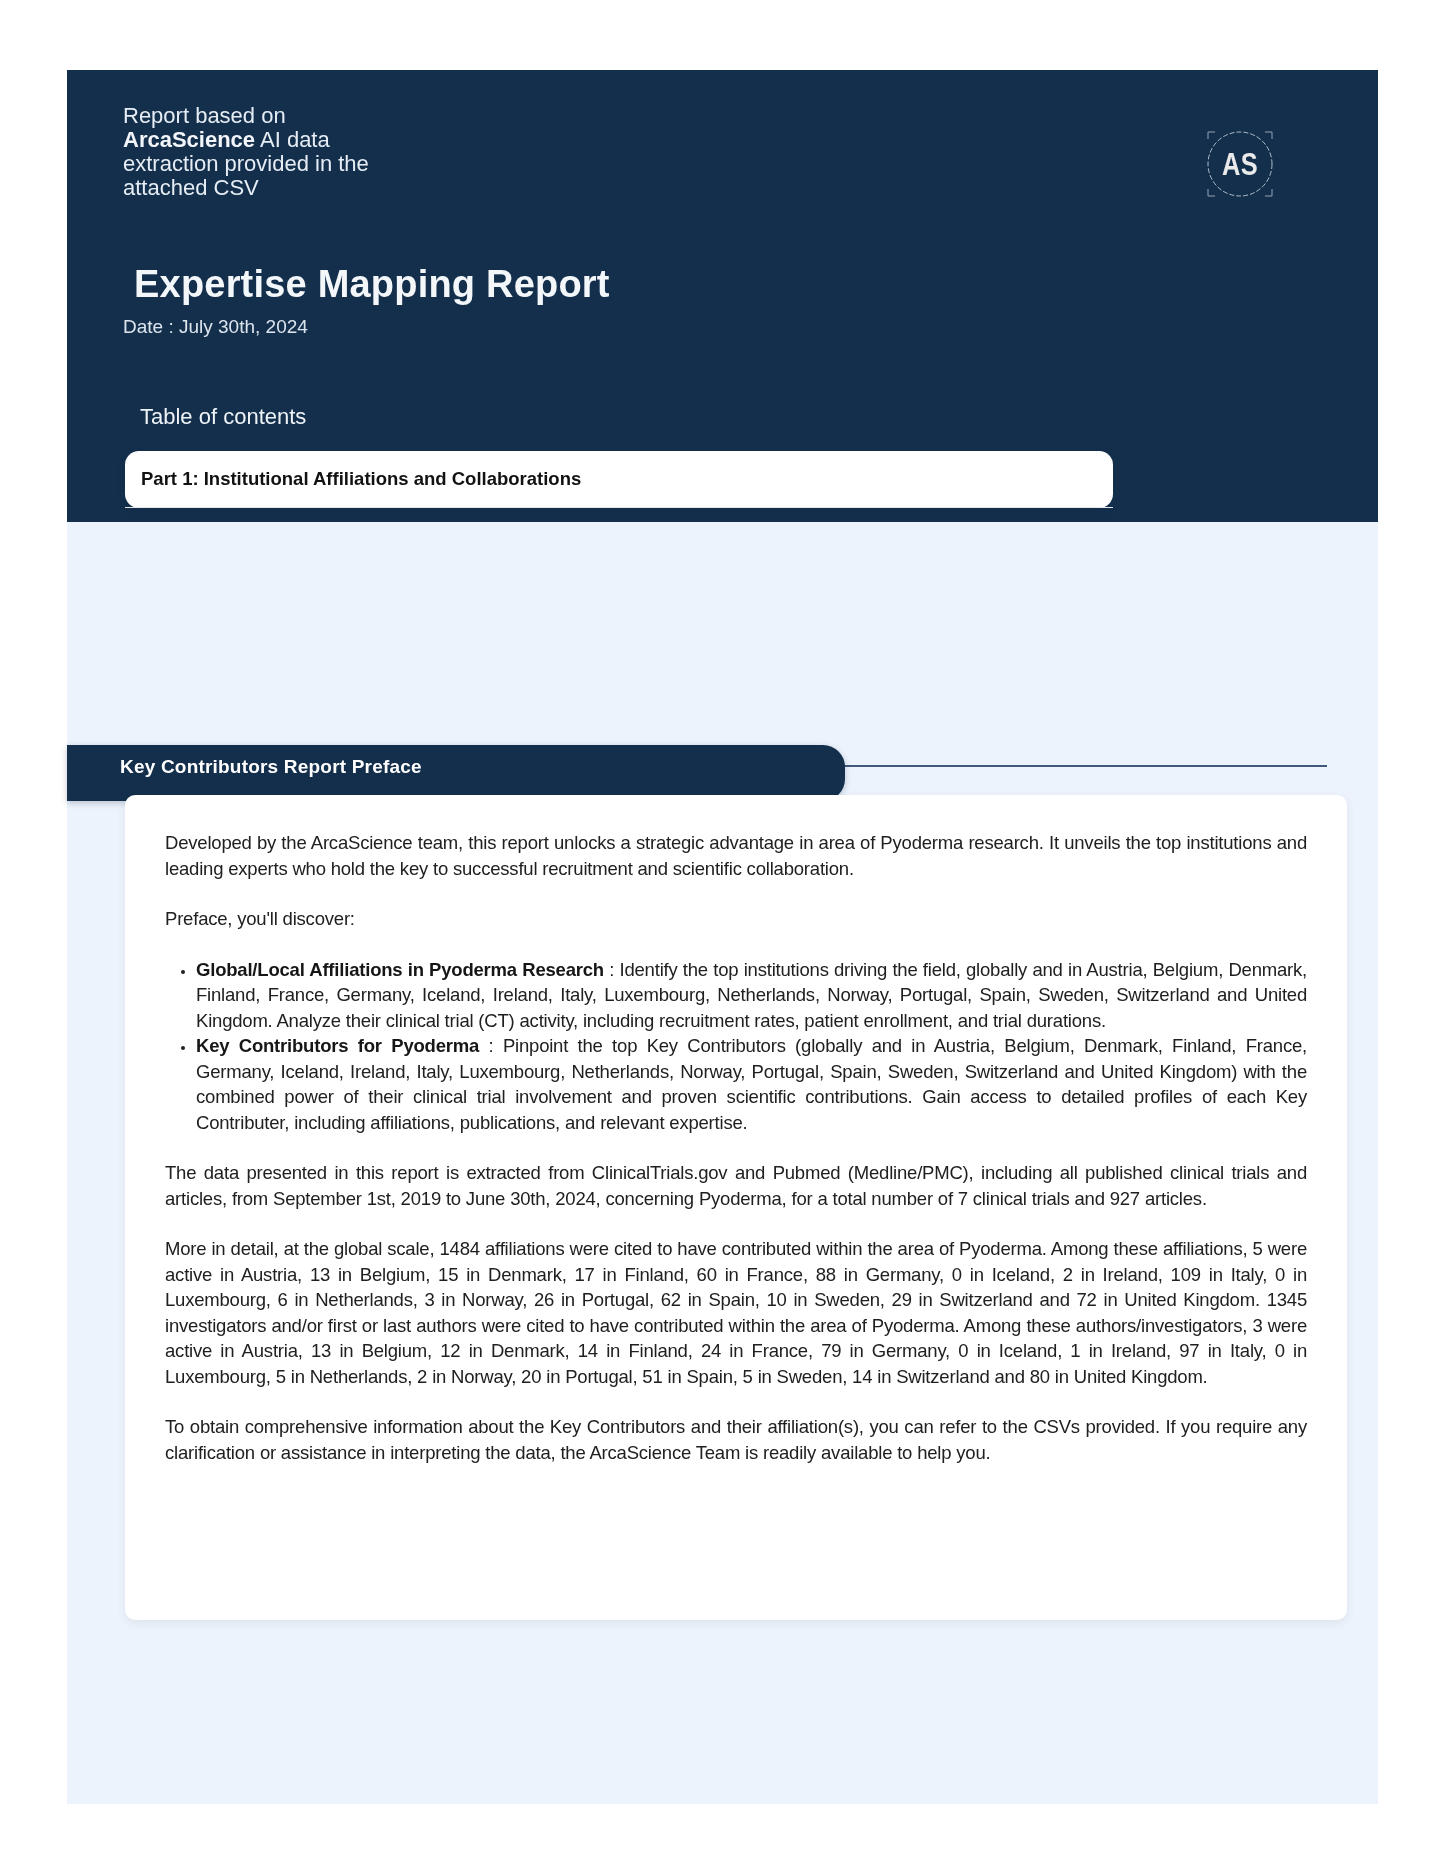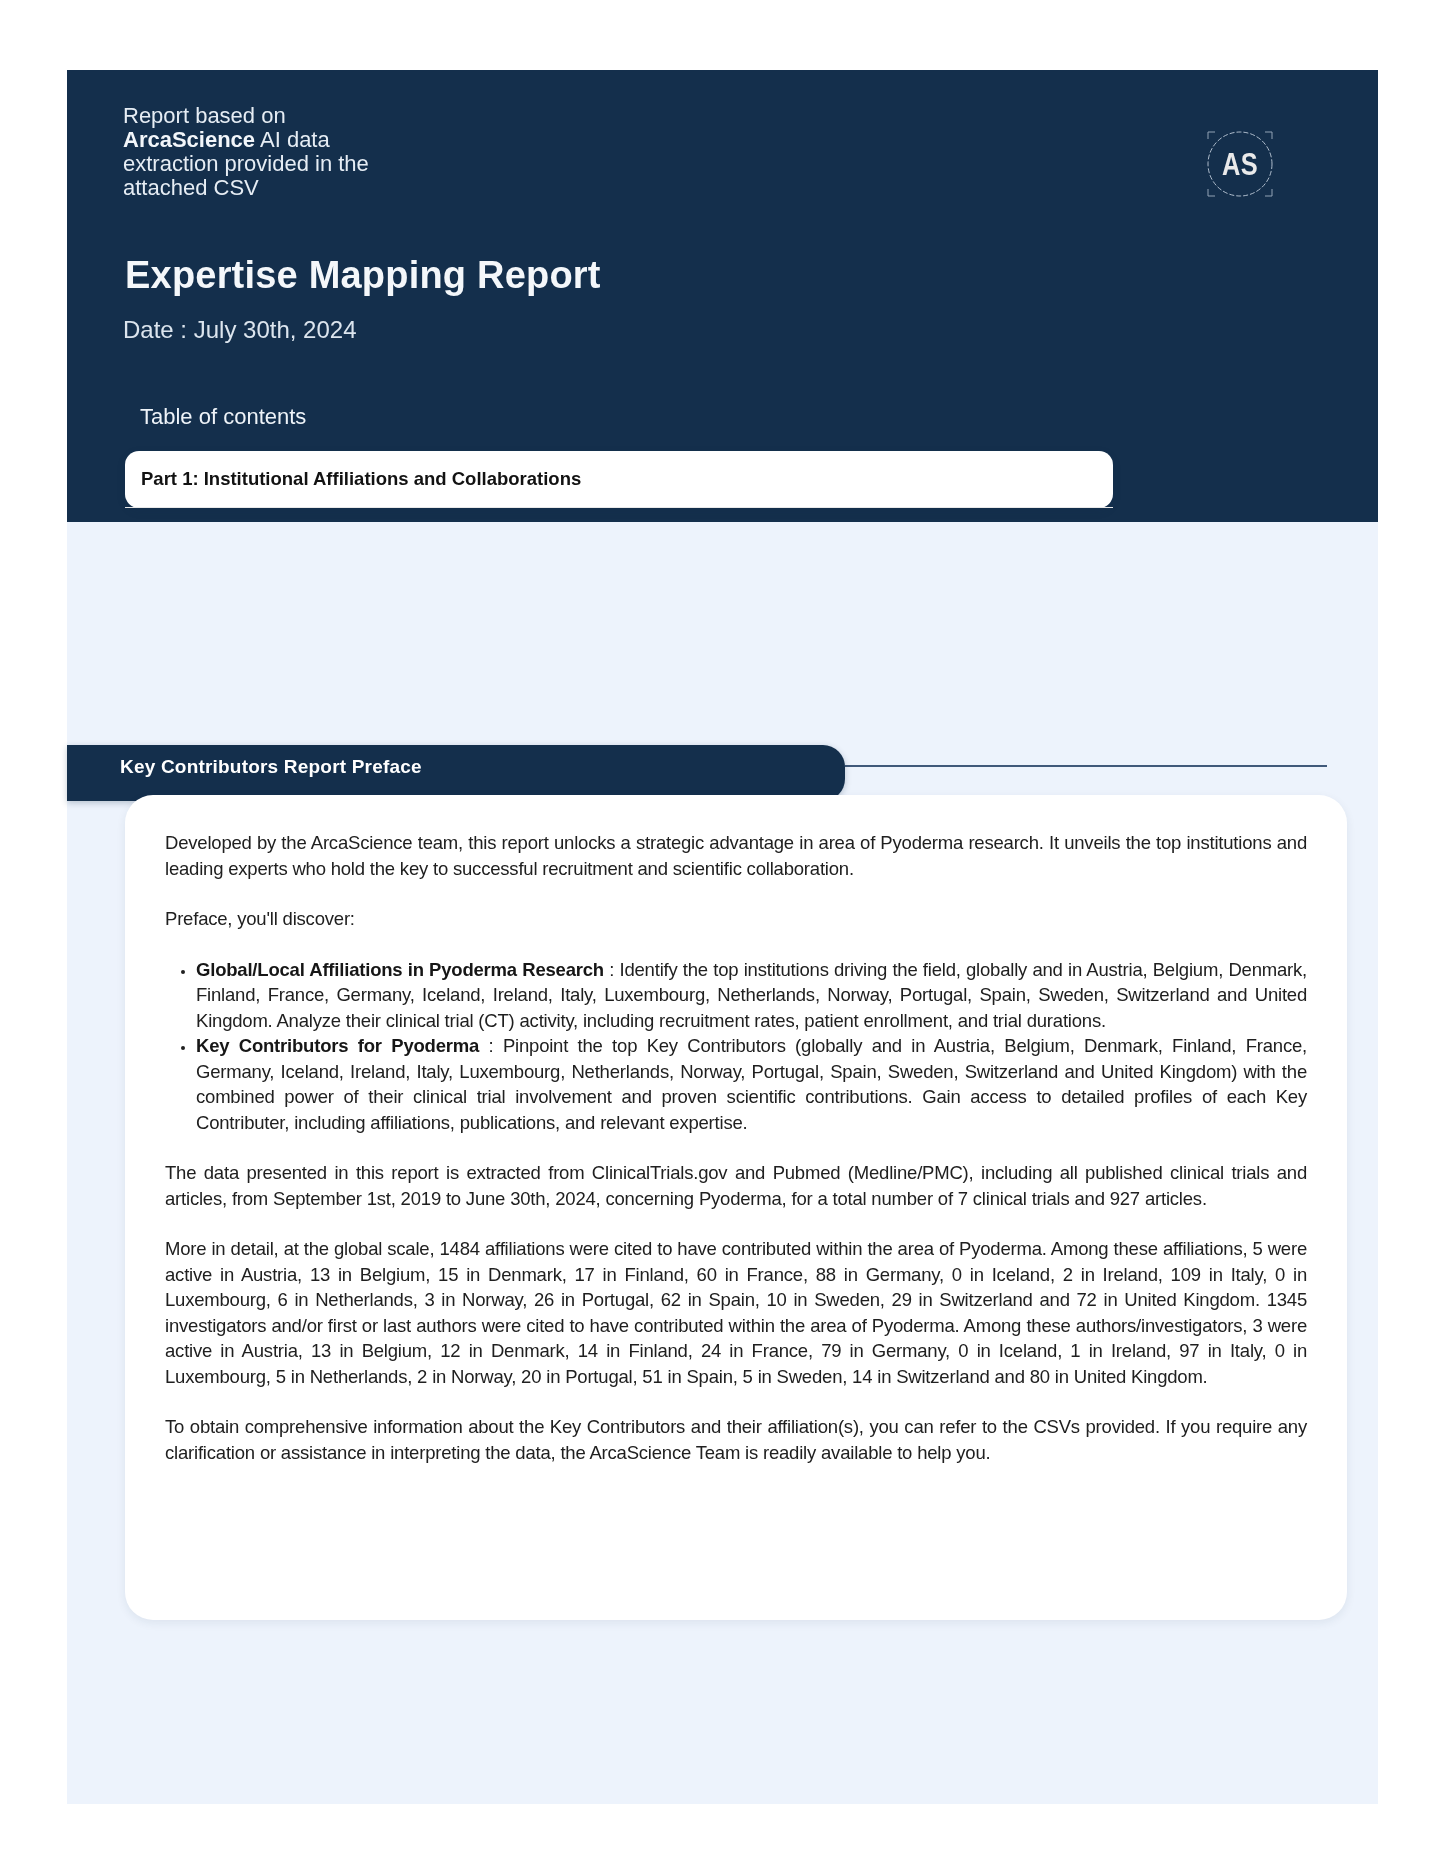--- a/index.html
+++ b/index.html
@@ -18,21 +18,21 @@
   .header-note b{font-weight:700;color:#F2F6FA;}
 
   .logo{position:absolute;left:1204px;top:128px;width:72px;height:72px;}
 
   .report-title{
     position:absolute;left:122px;top:250px;width:900px;
     color:#F4F7FA;font-size:38px;line-height:44px;font-weight:700;letter-spacing:.2px;
   }
   .report-date{
     position:absolute;left:123px;top:316px;width:500px;
-    color:#DCE5EE;font-size:24px;font-weight:400;
+    color:#DCE5EE;font-size:19px;font-weight:400;
   }
 
   .toc-heading{
     position:absolute;left:140px;top:404px;width:600px;
     color:#EEF3F8;font-size:22px;font-weight:400;
   }
   .toc-card{
     position:absolute;left:125px;top:451px;width:988px;
     background:#ffffff;border-radius:14px;
     box-shadow:0 3px 10px rgba(20,47,76,0.10);
@@ -54,21 +54,21 @@
     box-shadow:0 2px 6px rgba(20,47,76,0.25);
   }
   .preface-pill .label{
     display:block;padding-left:53px;line-height:44px;
     color:#ffffff;font-size:19px;font-weight:700;letter-spacing:.2px;
   }
 
   
   .content-card{
     position:absolute;left:125px;top:795px;width:1222px;height:825px;
-    background:#ffffff;border-radius:28px;box-sizing:border-box;
+    background:#ffffff;border-radius:10px;box-sizing:border-box;
     box-shadow:0 3px 10px rgba(20,47,76,0.08);
     padding:35px 40px;
   }
   .content-card p{
     margin:0 0 25px 0;
     font-size:18.5px;line-height:25.5px;letter-spacing:-0.2px;
     color:#202020;text-align:justify;
   }
   .content-card p.no-just{text-align:left;}
   .content-card ul{
@@ -103,21 +103,21 @@
           <line x1="68" y1="4" x2="61" y2="4"></line>
         <line x1="4" y1="68" x2="4" y2="61"></line>
           <line x1="4" y1="68" x2="11" y2="68"></line>
         <line x1="68" y1="68" x2="68" y2="61"></line>
           <line x1="68" y1="68" x2="61" y2="68"></line>
       </g>
       <text x="36" y="47" text-anchor="middle" font-family="Liberation Sans, sans-serif" font-size="31" font-weight="800" fill="#EAEAEA" letter-spacing="0.5" transform="translate(36 0) scale(0.82 1) translate(-36 0)">AS</text>
     </svg>
   </div>
 
-  <h1 class="report-title" style="margin:3px;">Expertise Mapping Report</h1>
+  <h1 class="report-title" style="margin:12px;">Expertise Mapping Report</h1>
   <div class="report-date">Date : July 30th, 2024</div>
 
   <div class="toc-heading">Table of contents</div>
   <div class="toc-card">
     <div class="toc-row">Part 1: Institutional Affiliations and Collaborations</div>
     <hr class="toc-divider">
   </div>
 
   <div class="preface-rule"></div>
   <div class="preface-pill">

